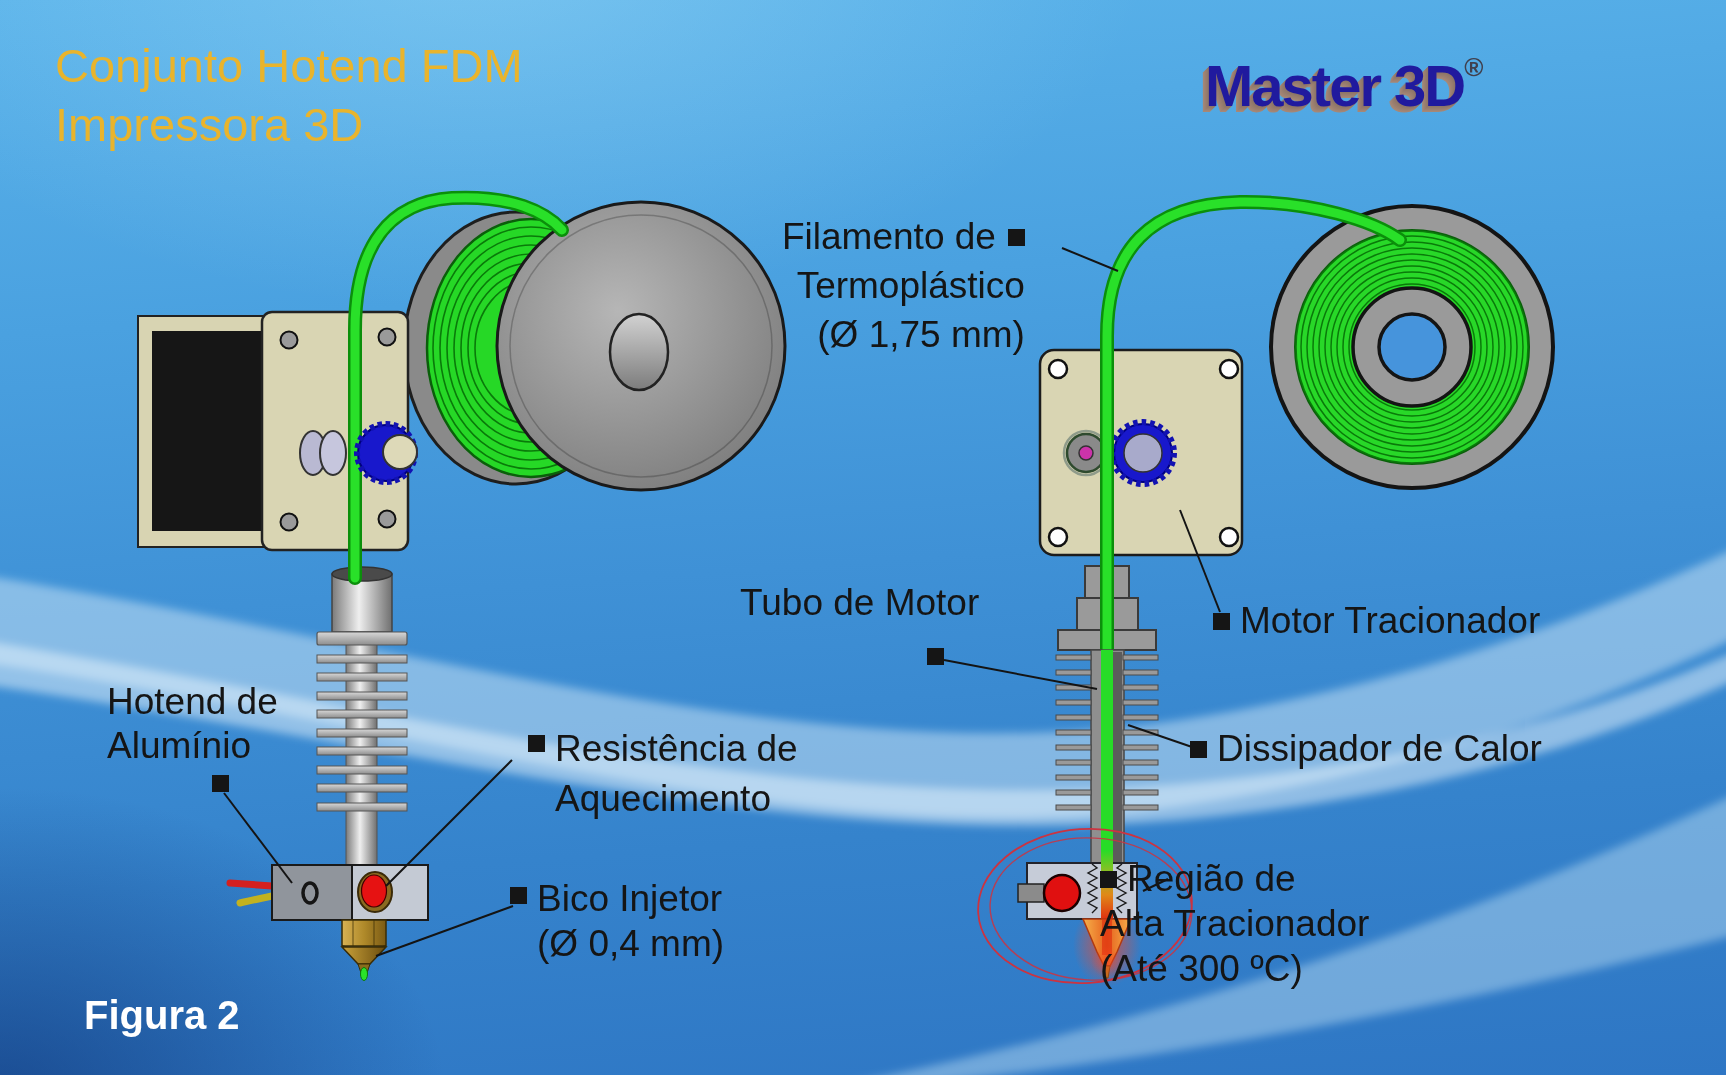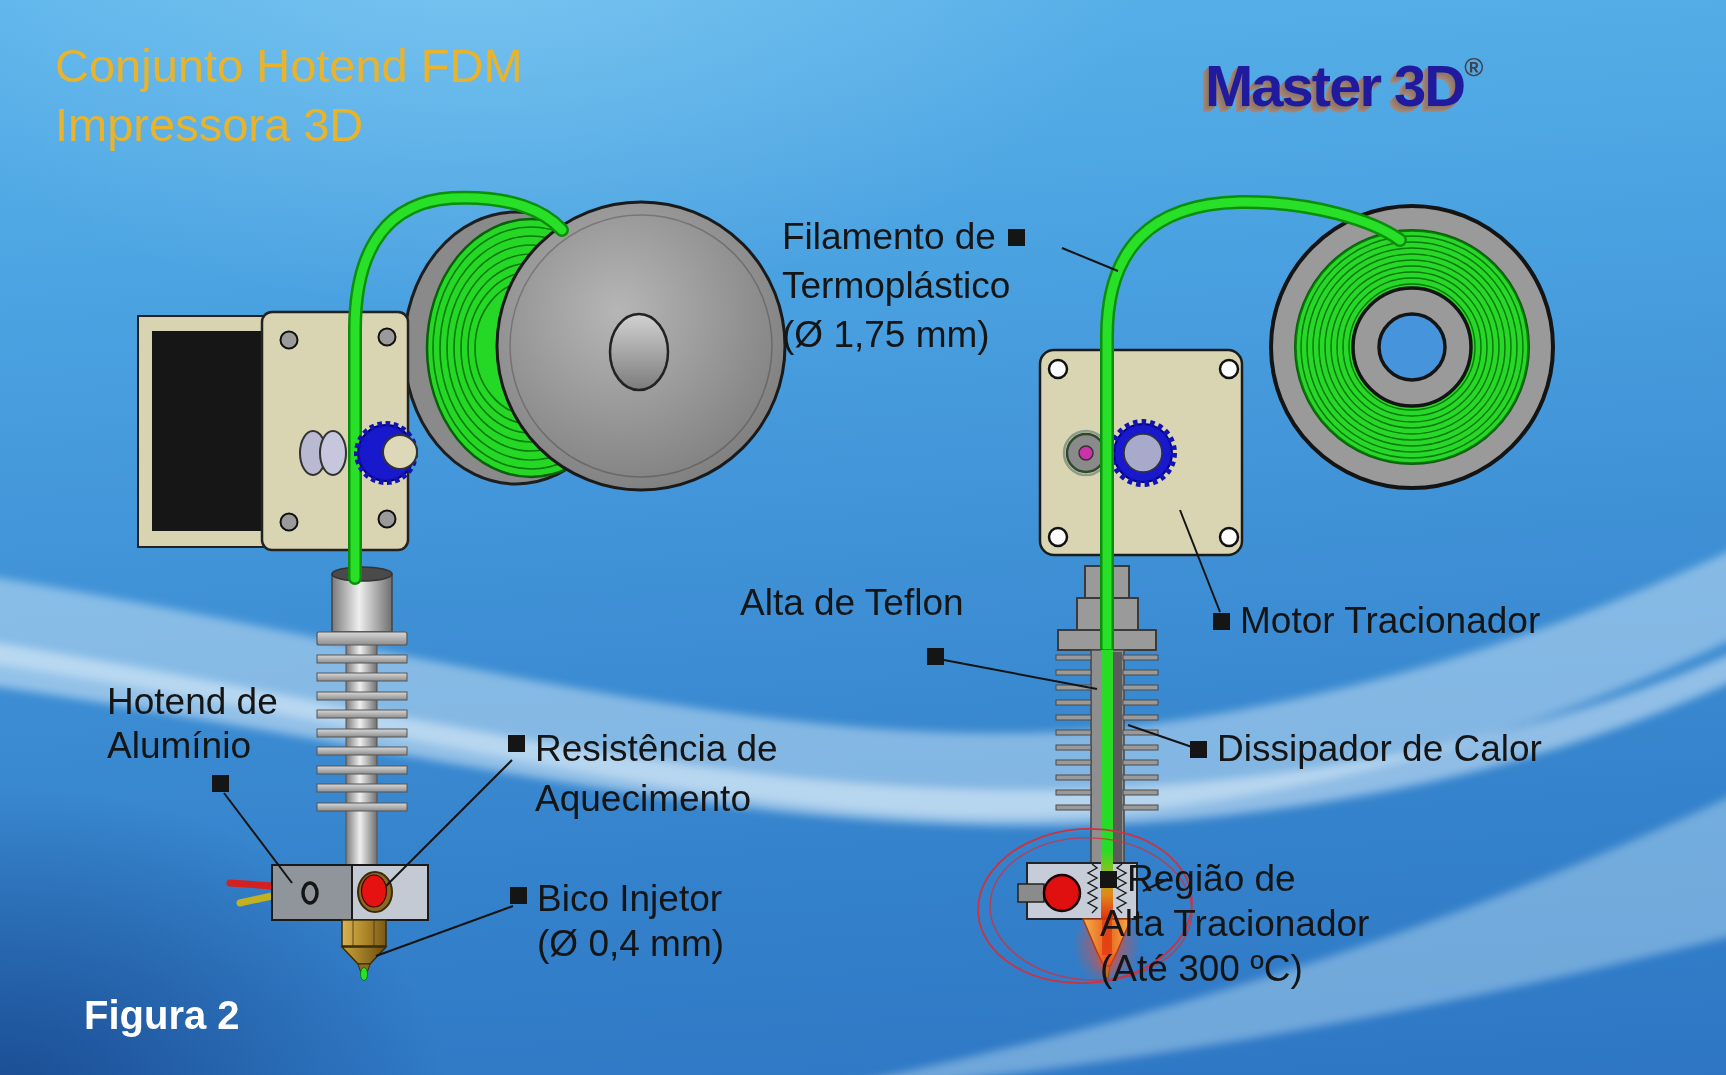--- a/index.html
+++ b/index.html
@@ -13,28 +13,28 @@
   }
   svg.art{position:absolute;left:0;top:0;}
   .label{position:absolute;font-size:37px;color:#151515;white-space:nowrap;line-height:46px;}
   .mk{display:inline-block;width:17px;height:17px;background:#151515;vertical-align:middle;transform:translateY(-2px);}
   .mk-abs{position:absolute;width:17px;height:17px;background:#151515;}
   .title{left:55px;top:36px;font-size:47px;line-height:59px;color:#e9b42c;}
   .figure-caption{left:84px;top:992px;font-size:40px;font-weight:bold;color:#ffffff;}
   .logo{left:1205px;top:44px;font-size:58px;font-weight:bold;color:#201a9e;letter-spacing:-2px;
     text-shadow:-1px 1px 0 #8d7668,-2px 2px 0 #93796b,-3px 3px 0 #977d6e,-4px 4px 0 #9c8071,-5px 5px 0 #a18474,-6px 6px 0 #a68877;}
   .logo sup{font-size:26px;color:#40404e;text-shadow:none;vertical-align:30px;letter-spacing:0;}
-  .lbl-filamento{left:782px;top:212px;line-height:49px;}
+  .lbl-filamento{left:782px;top:212px;line-height:49px;text-align:right;}
   .lbl-filamento .mk{margin-left:12px;}
   .lbl-tubo{left:740px;top:580px;}
   .lbl-motor{left:1213px;top:598px;}
   .lbl-motor .mk,.lbl-dissipador .mk,.lbl-regiao .mk{margin-right:10px;}
   .lbl-dissipador{left:1190px;top:726px;}
   .lbl-bloco{left:107px;top:680px;line-height:44px;}
-  .lbl-resistencia{left:508px;top:724px;line-height:50px;}
+  .lbl-resistencia{left:528px;top:724px;line-height:50px;}
   .lbl-resistencia .mk-in,.lbl-bico .mk-in{position:absolute;left:0;top:11px;width:17px;height:17px;background:#151515;}
   .lbl-resistencia .txt,.lbl-bico .txt{margin-left:27px;}
   .lbl-bico{left:510px;top:876px;line-height:45px;}
   .lbl-regiao{left:1100px;top:856px;width:330px;text-align:left;line-height:45px;white-space:nowrap;}
 </style>
 </head>
 <body>
 
 <div class="stage">
 
@@ -308,21 +308,21 @@
   <div class="label logo">
     <span>Master 3D</span><sup>®</sup>
   </div>
 
   <div class="label lbl-filamento">
     <span>Filamento de</span><span class="mk"></span><br>
     <span>Termoplástico</span><br>
     <span>(Ø 1,75 mm)</span>
   </div>
 
-  <div class="label lbl-tubo">Alta de Teflon</div>
+  <div class="label lbl-tubo">Tubo de Motor</div>
   <div class="mk-abs" style="left:927px;top:648px;"></div>
 
   <div class="label lbl-dissipador">
     <span class="mk"></span><span>Dissipador de Calor</span>
   </div>
 
   <div class="label lbl-motor">
     <span class="mk"></span><span>Motor Tracionador</span>
   </div>
 

